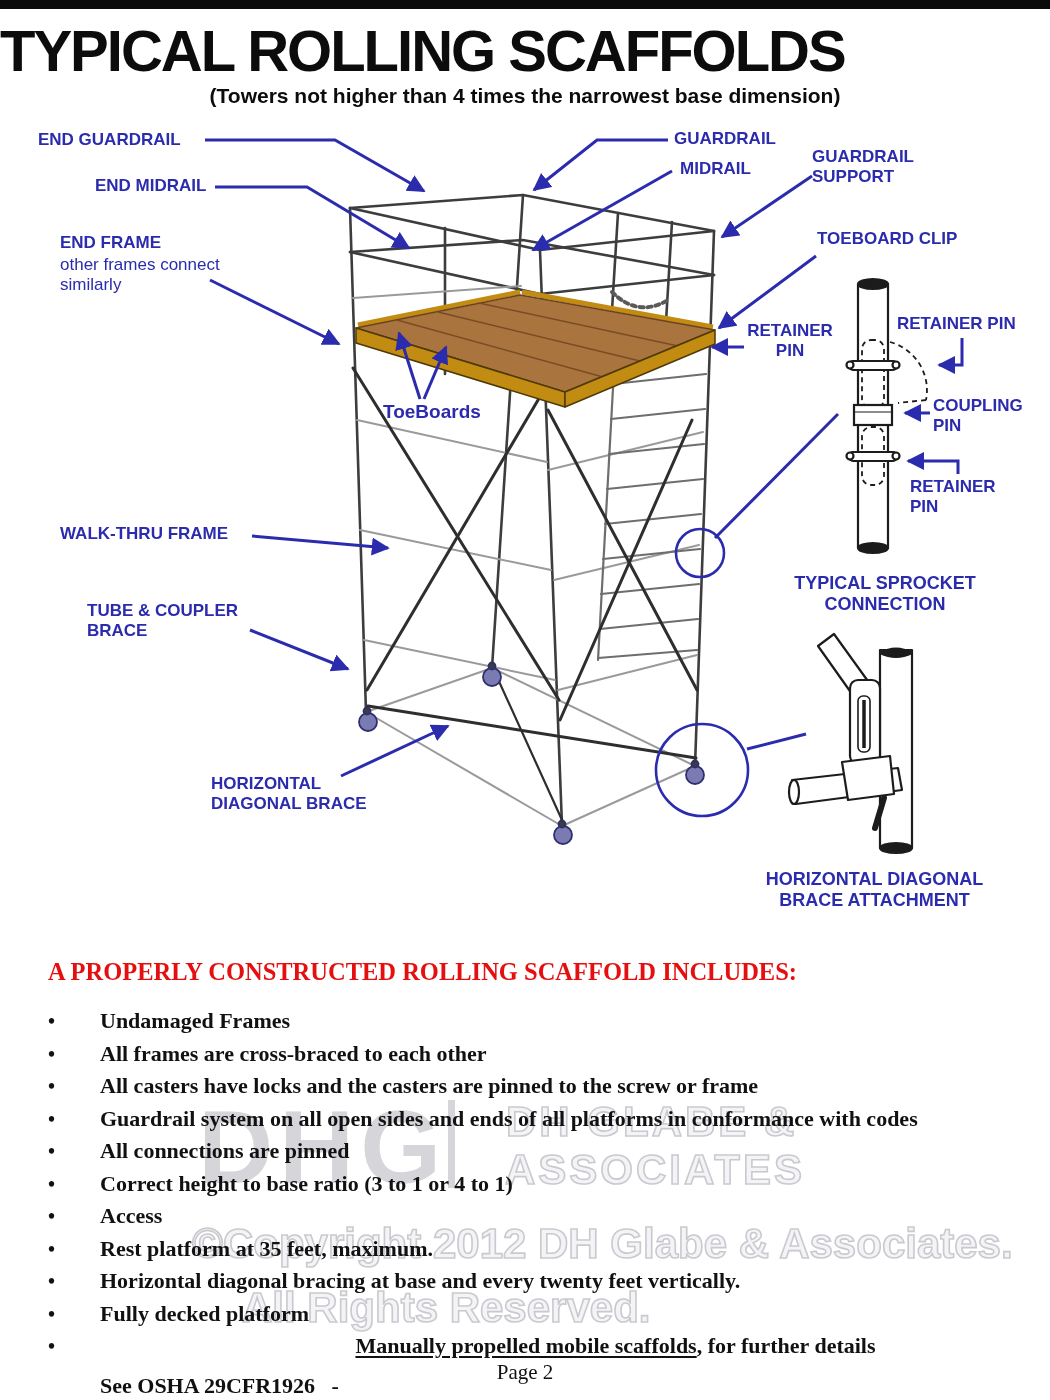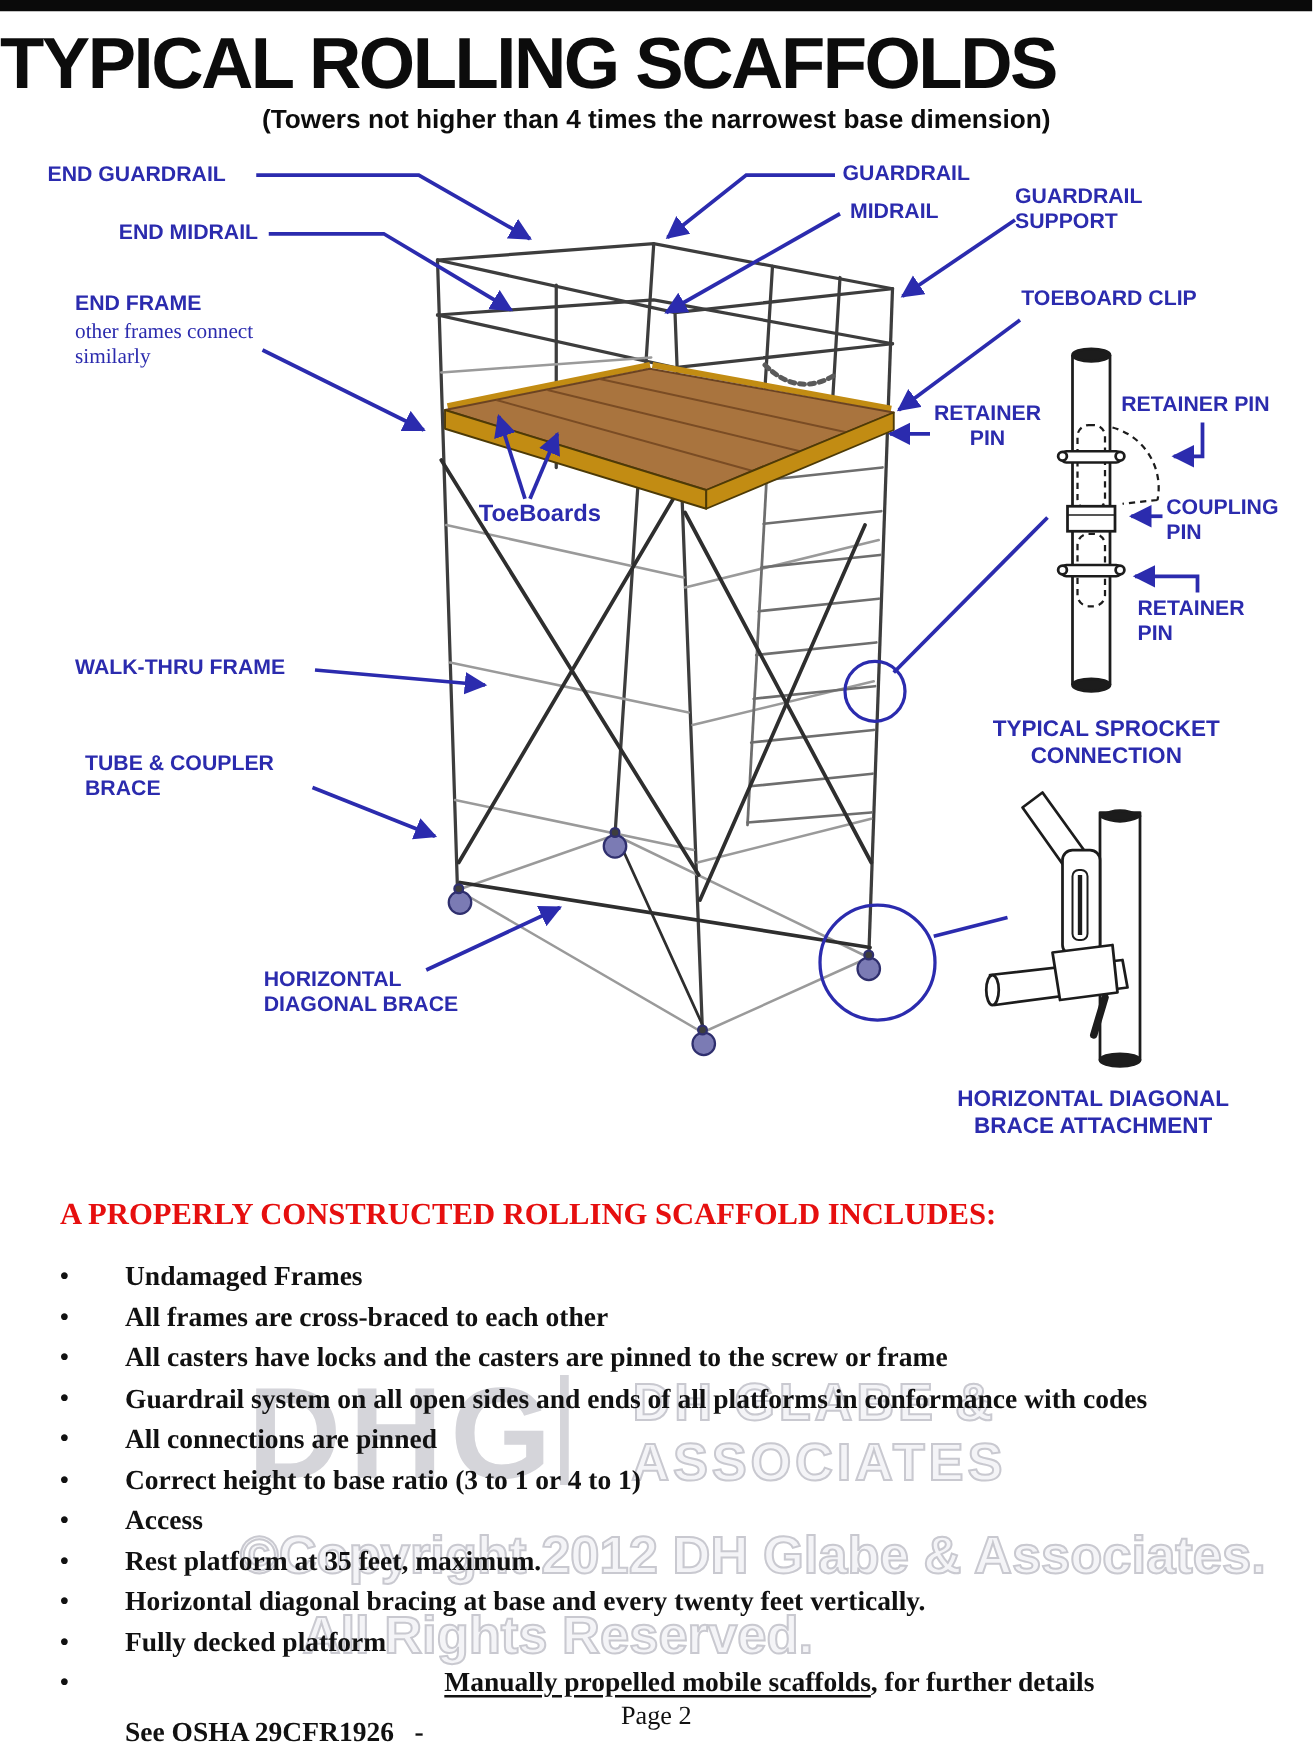--- a/index.html
+++ b/index.html
@@ -7,21 +7,21 @@
         font-family:"Liberation Sans",sans-serif;}
   #topbar{position:absolute;left:0;top:0;width:1050px;height:9px;background:#0a0a0a;z-index:2;}
   
   #title{position:absolute;left:0;top:22px;width:1050px;text-align:left;
          font:bold 58px/1 "Liberation Sans",sans-serif;letter-spacing:-2px;color:#0c0c0c;z-index:2;}
   #subtitle{position:absolute;left:0;top:84px;width:1050px;text-align:center;
          font:bold 21px/1.1 "Liberation Sans",sans-serif;color:#0c0c0c;z-index:2;}
   
   .lbl{position:absolute;color:#2b2bae;font:bold 17px/1.2 "Liberation Sans",sans-serif;
        white-space:pre-line;z-index:3;}
-  .lbl.note{font-weight:normal;font-family:Liberation Serif, serif;}
+  .lbl.note{font-weight:normal;}
   .lbl.ctr{text-align:center;}
   .lbl.big{font-size:18px;line-height:1.18;}
   
   #diagram-svg{position:absolute;left:0;top:0;z-index:1;}
   
   #check-heading{position:absolute;left:48px;top:959px;color:#e60f0f;
        font:bold 24.5px/1.1 "Liberation Serif",serif;z-index:2;}
   #check-list{position:absolute;left:48px;top:1006px;width:980px;z-index:2;}
   .cl-row{display:flex;align-items:flex-start;height:32.5px;
        font:bold 22px/30px "Liberation Serif",serif;color:#111;}
@@ -218,21 +218,21 @@
   <div class="lbl" style="left:817px;top:229px">TOEBOARD CLIP</div>
   <div class="lbl ctr" style="left:742px;top:321px;width:96px">RETAINER
 PIN</div>
   <div class="lbl" style="left:897px;top:314px">RETAINER PIN</div>
   <div class="lbl" style="left:933px;top:396px">COUPLING
 PIN</div>
   <div class="lbl" style="left:910px;top:477px">RETAINER
 PIN</div>
   <div class="lbl" style="left:383px;top:401px;font-size:19px">ToeBoards</div>
   <div class="lbl" style="left:60px;top:524px">WALK-THRU FRAME</div>
-  <div class="lbl" style="left:68px;top:601px">TUBE &amp; COUPLER
+  <div class="lbl" style="left:87px;top:601px">TUBE &amp; COUPLER
 BRACE</div>
   <div class="lbl" style="left:211px;top:774px">HORIZONTAL
 DIAGONAL BRACE</div>
   <div class="lbl ctr big" style="left:760px;top:573px;width:250px">TYPICAL SPROCKET
 CONNECTION</div>
   <div class="lbl ctr big" style="left:727px;top:869px;width:295px">HORIZONTAL DIAGONAL
 BRACE ATTACHMENT</div>
 
   <div id="check-heading">A PROPERLY CONSTRUCTED ROLLING SCAFFOLD INCLUDES:</div>
   <div id="check-list">

